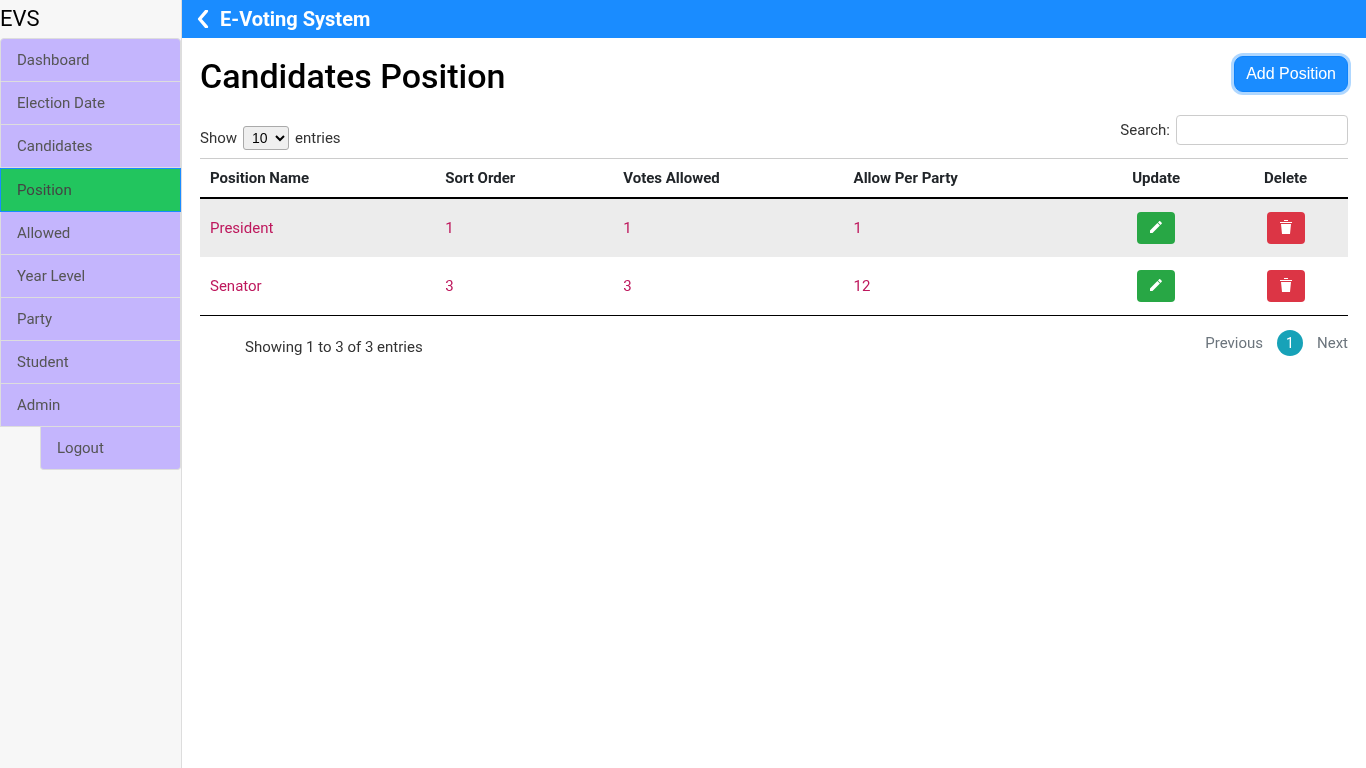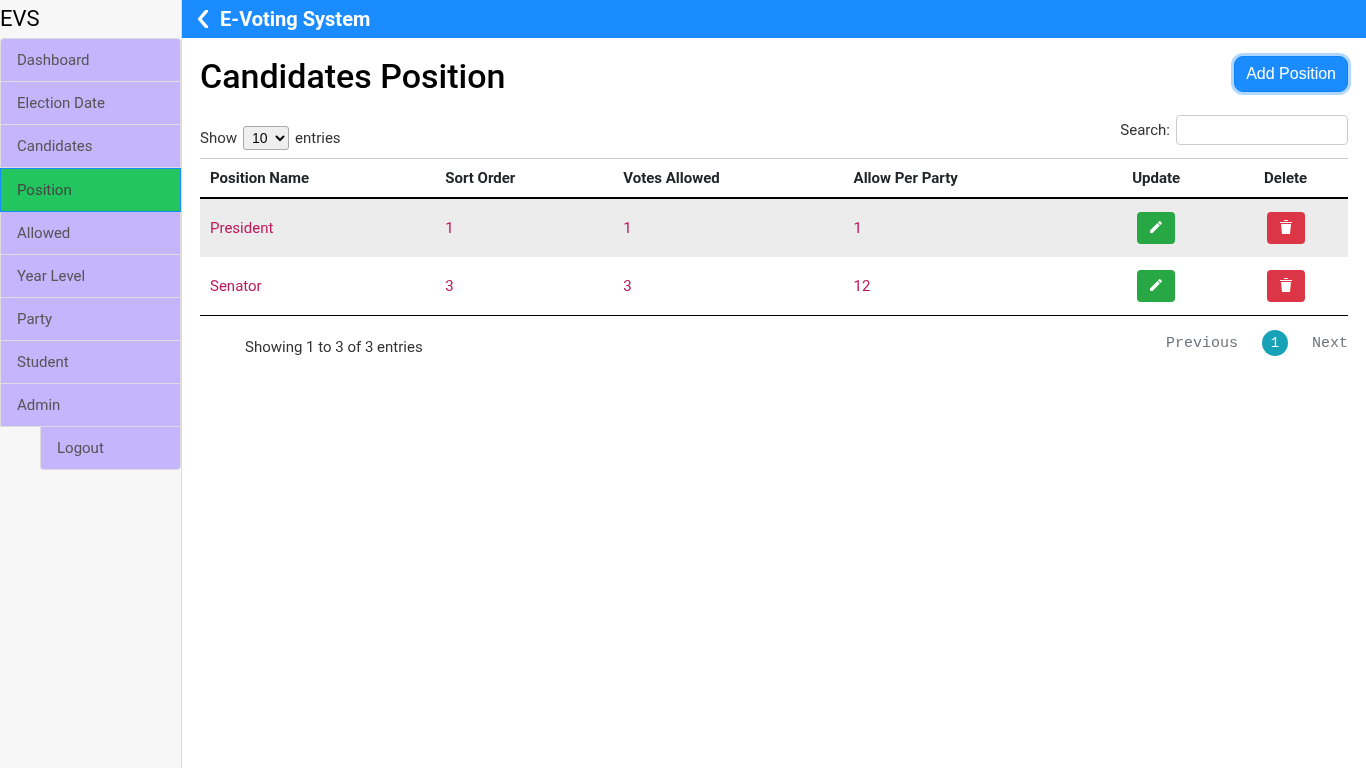--- a/index.html
+++ b/index.html
@@ -135,21 +135,21 @@
   .icon-btn svg { fill: #fff; }
   .table-footer {
     display: flex;
     justify-content: space-between;
     align-items: flex-end;
     margin-top: 14px;
     font-size: 15px;
     color: #333;
     margin-left: 45px;
   }
-  .pager { display: flex; align-items: center; gap: 24px; font-family: Liberation Mono, monospace; }
+  .pager { display: flex; align-items: center; gap: 14px; }
   .pager .page-link { color: #6c757d; cursor: pointer; }
   .pager .page-num {
     background: #17a2b8;
     color: #fff;
     width: 26px;
     height: 26px;
     border-radius: 50%;
     display: inline-flex;
     align-items: center;
     justify-content: center;

